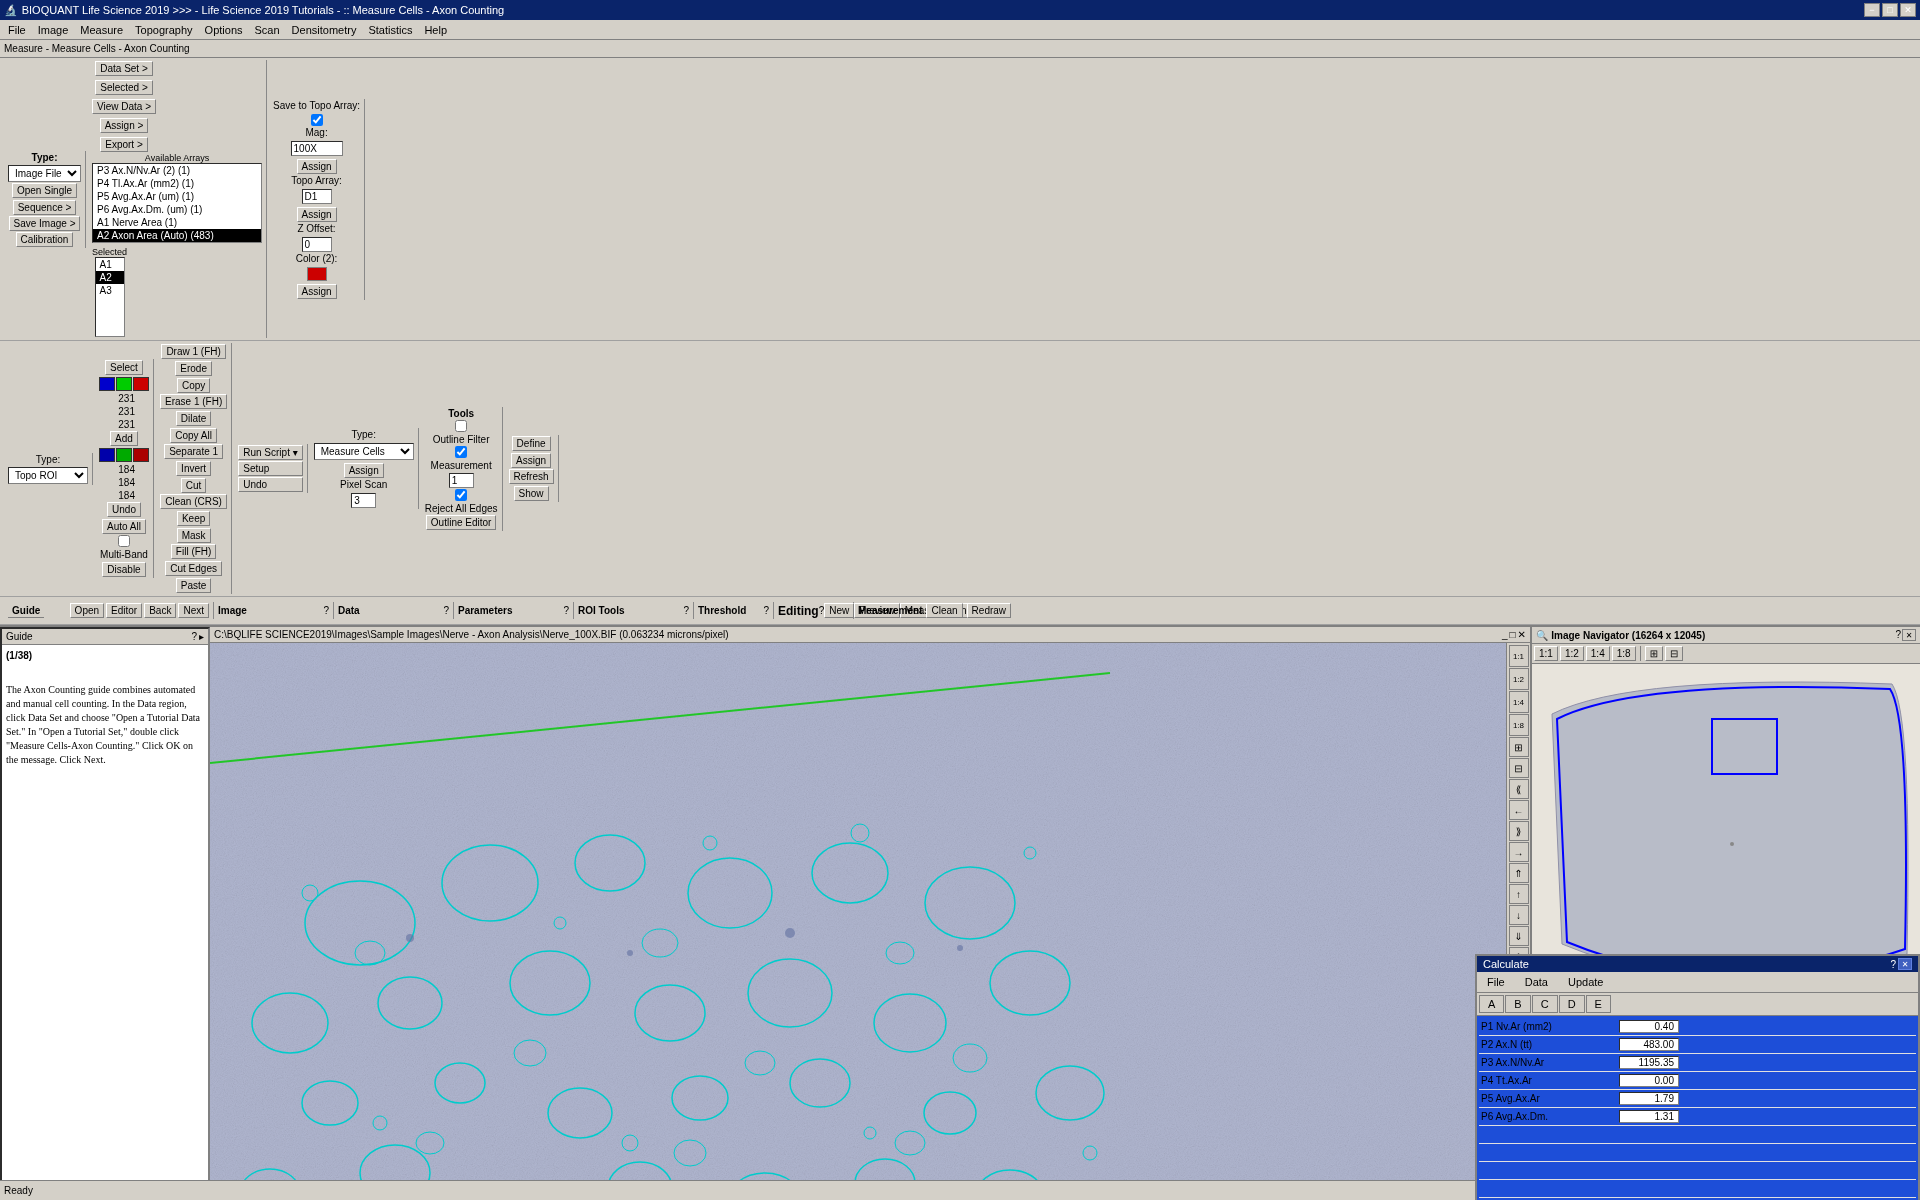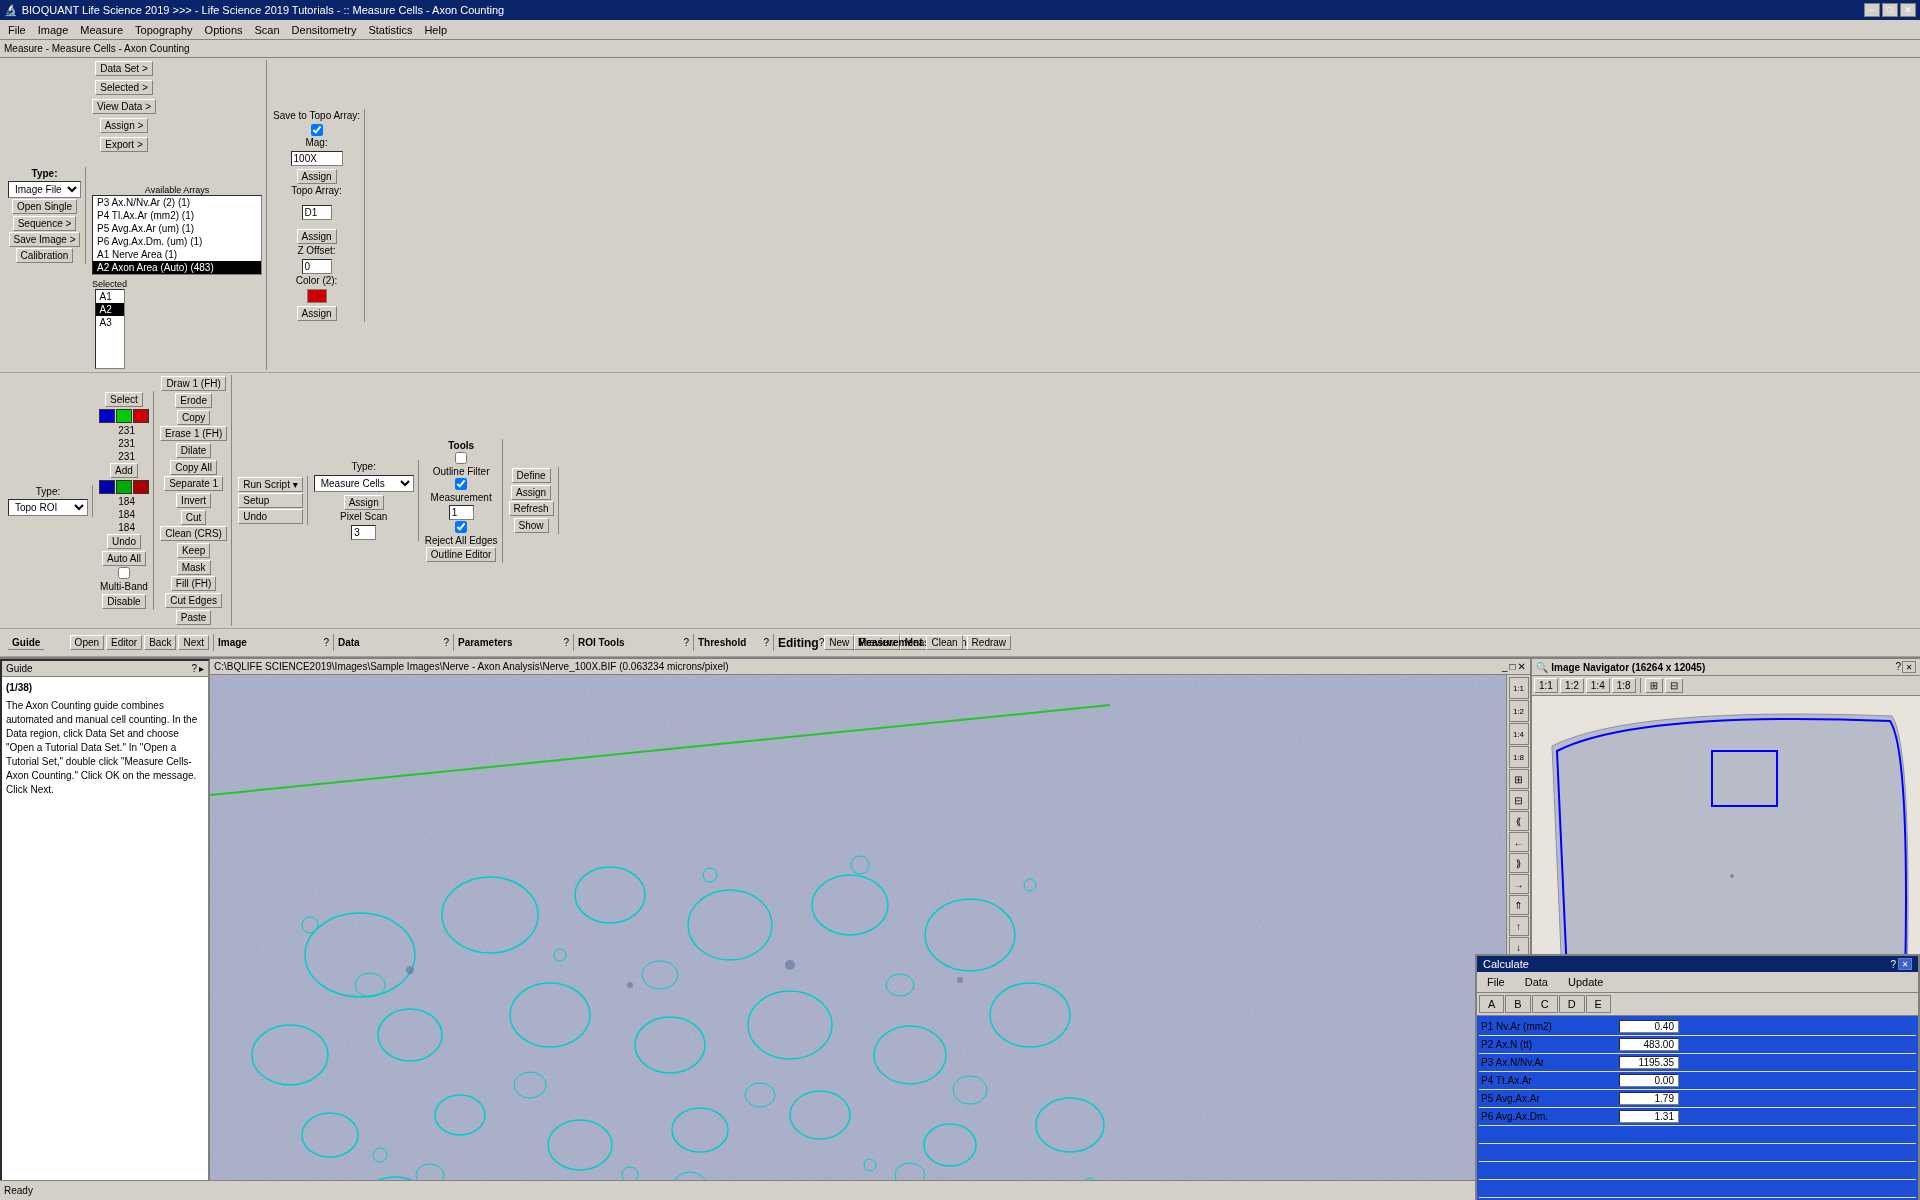--- a/index.html
+++ b/index.html
@@ -127,21 +127,21 @@
     </div>
 
     <div class="tb-group" style="flex-direction: column; align-items: flex-start;">
       <div class="tb-row" style="gap: 4px;">
         <button class="btn btn-small">Data Set &gt;</button>
         <button class="btn btn-small">Selected &gt;</button>
         <button class="btn btn-small">View Data &gt;</button>
         <button class="btn btn-small">Assign &gt;</button>
         <button class="btn btn-small">Export &gt;</button>
       </div>
-      <div class="tb-row" style="gap: 4px; align-items: flex-start; margin-top: 32px;">
+      <div class="tb-row" style="gap: 4px; align-items: flex-start;">
         <div style="display: flex; flex-direction: column; align-items: center;">
           <span style="font-size:9px;">Available Arrays</span>
           <div class="listbox" style="width: 170px; height: 80px;">
             <div class="listbox-item">P3 Ax.N/Nv.Ar (2) (1)</div>
             <div class="listbox-item">P4 Tl.Ax.Ar (mm2) (1)</div>
             <div class="listbox-item">P5 Avg.Ax.Ar (um) (1)</div>
             <div class="listbox-item">P6 Avg.Ax.Dm. (um) (1)</div>
             <div class="listbox-item">A1 Nerve Area (1)</div>
             <div class="listbox-item selected">A2 Axon Area (Auto) (483)</div>
             <div class="listbox-item">P7 Axon Diameter (Auto) (483)</div>
@@ -161,21 +161,21 @@
     <div class="tb-group" style="flex-direction: column;">
       <div class="tb-row" style="gap: 3px;">
         <span style="font-size:10px;">Save to Topo Array:</span>
         <input type="checkbox" checked="" style="">
       </div>
       <div class="tb-row" style="gap: 3px;">
         <span style="font-size:10px;">Mag:</span>
         <input type="text" style="width: 52px;" value="100X">
         <button class="btn btn-small">Assign</button>
       </div>
-      <div class="tb-row" style="gap: 9px;">
+      <div class="tb-row" style="gap: 3px;">
         <span style="font-size:10px;">Topo Array:</span>
         <input type="text" style="width: 30px;" value="D1">
         <button class="btn btn-small">Assign</button>
       </div>
       <div class="tb-row" style="gap: 3px;">
         <span style="font-size:10px;">Z Offset:</span>
         <input type="text" style="width: 30px;" value="0">
       </div>
       <div class="tb-row" style="gap: 3px;">
         <span style="font-size:10px;">Color (2):</span>
@@ -366,21 +366,21 @@
   <div class="guide-panel" style="width: 210px; min-width: 210px;">
     <div class="panel-header">
       <span style="font-size:10px;">Guide</span>
       <div style="display:flex; gap:2px;">
         <span style="font-size:10px; cursor:pointer;">?</span>
         <span style="font-size:10px; cursor:pointer;">▸</span>
       </div>
     </div>
     <div class="guide-content">
       <p><strong>(1/38)</strong></p>
-      <p style="margin-top: 4px;">The Axon Counting guide combines automated and manual cell counting. In the Data region, click Data Set and choose "Open a Tutorial Data Set." In "Open a Tutorial Set," double click "Measure Cells-Axon Counting." Click OK on the message. Click Next.</p>
+      <p style="margin-top: 20px; font-family: Liberation Serif, serif;">The Axon Counting guide combines automated and manual cell counting. In the Data region, click Data Set and choose "Open a Tutorial Data Set." In "Open a Tutorial Set," double click "Measure Cells-Axon Counting." Click OK on the message. Click Next.</p>
     </div>
   </div>
 
   <div style="flex: 1; display: flex; flex-direction: column; position: relative; overflow: hidden;">
 
     <div class="image-title-bar">
       <span style="font-size:10px; overflow:hidden; text-overflow:ellipsis; white-space:nowrap;">C:\BQLIFE SCIENCE2019\Images\Sample Images\Nerve - Axon Analysis\Nerve_100X.BIF (0.063234 microns/pixel)</span>
       <div style="display:flex; gap:2px;">
         <span style="cursor:pointer; font-size:10px;">_</span>
         <span style="cursor:pointer; font-size:10px;">□</span>

